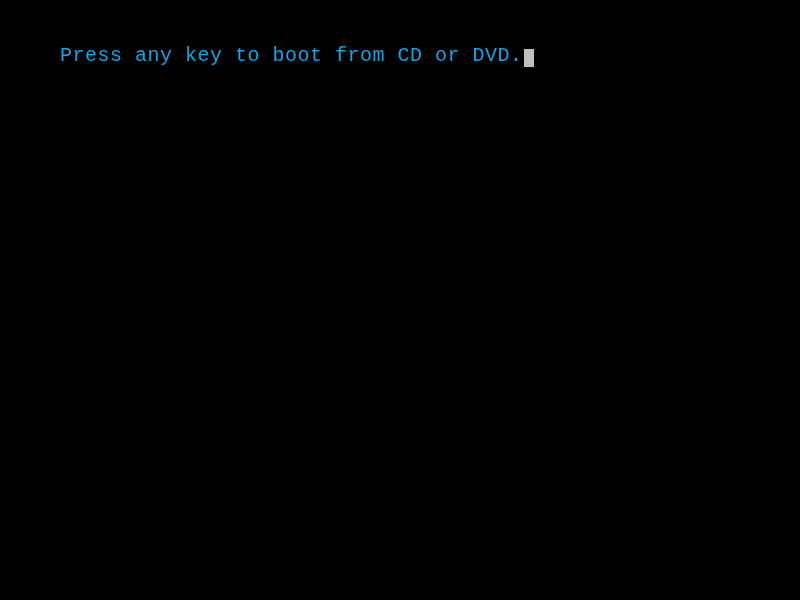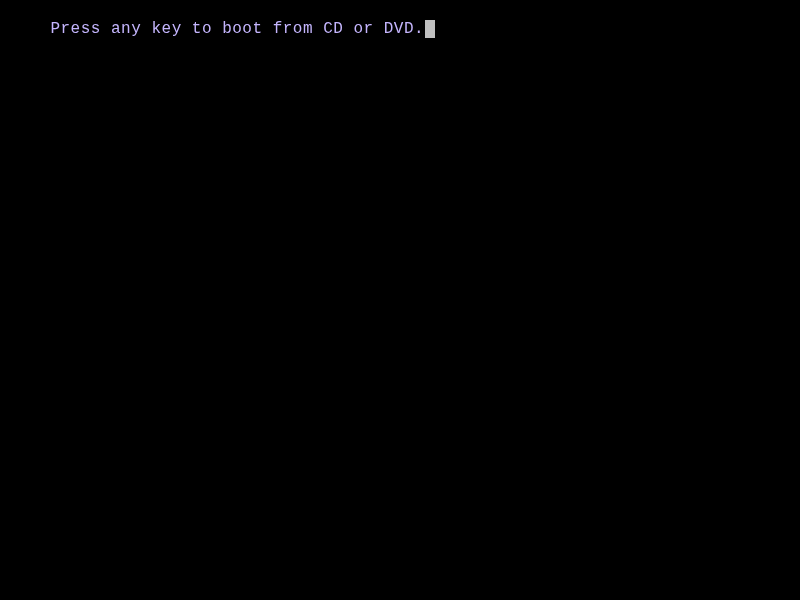--- a/index.html
+++ b/index.html
@@ -17,25 +17,25 @@
 
     .screen {
       width: 800px;
       height: 600px;
       background-color: #000000;
       position: relative;
     }
 
     .boot-message {
       position: absolute;
-      top: 2px;
+      top: 21px;
       left: 10px;
       font-family: 'Courier New', Courier, monospace;
-      font-size: 16px;
-      color: #c4b5fd;
+      font-size: 20px;
+      color: #0ea5e9;
       white-space: pre;
       letter-spacing: 0.5px;
     }
 
     .cursor {
       display: inline-block;
       width: 10px;
       height: 18px;
       background-color: #c0c0c0;
       vertical-align: bottom;

